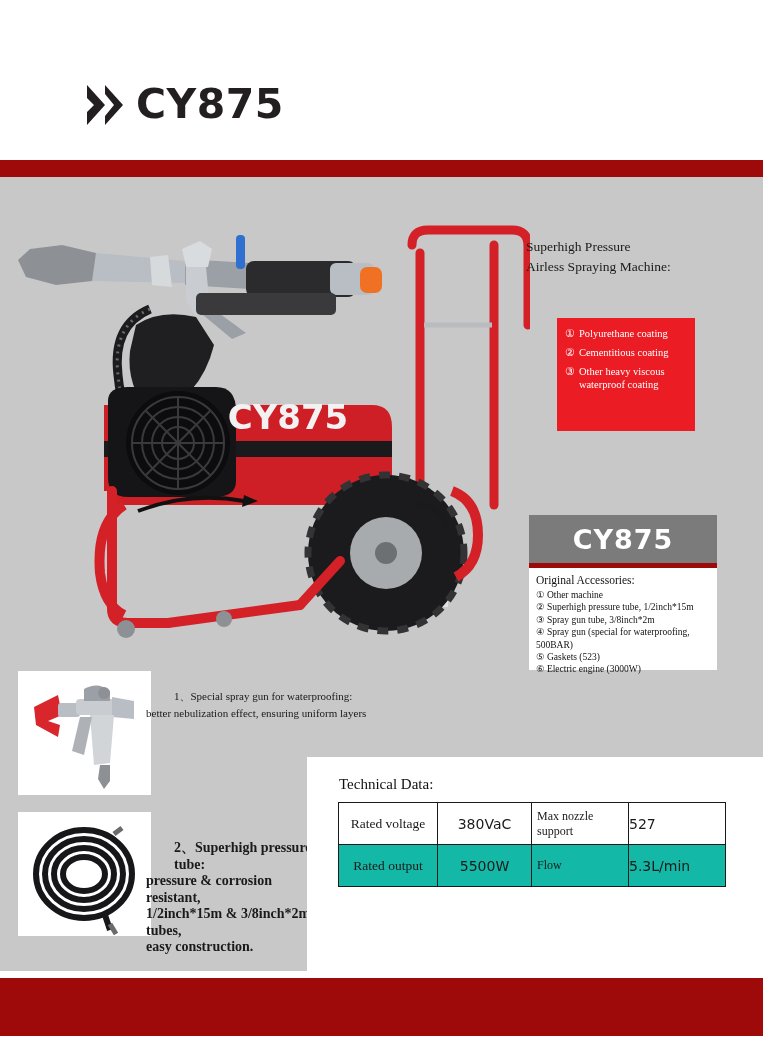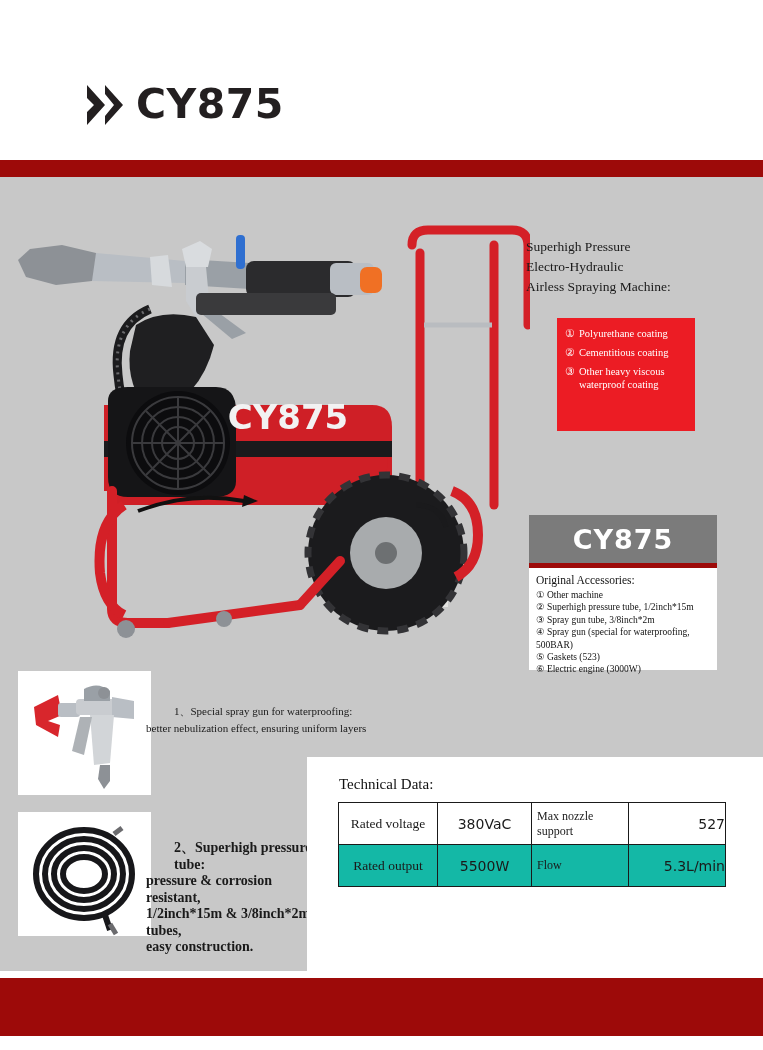--- a/index.html
+++ b/index.html
@@ -96,21 +96,21 @@
   .acc-item {
     font-size: 9.5px; line-height: 12.4px; color: #111;
   }
 
   
   #feature1-photo {
     position: absolute; left: 18px; top: 671px; width: 133px; height: 124px;
     background: #ffffff; overflow: hidden;
   }
   #feature1-caption {
-    position: absolute; left: 146px; top: 703px; width: 240px;
+    position: absolute; left: 146px; top: 688px; width: 240px;
     font-size: 11px; line-height: 17px; color: #1a1a1a;
   }
   #feature1-caption .cap-head { padding-left: 28px; }
 
   
   #feature2-photo {
     position: absolute; left: 18px; top: 812px; width: 133px; height: 124px;
     background: #ffffff; overflow: hidden;
   }
   #feature2-caption {
@@ -136,21 +136,21 @@
   }
   #tech-table td {
     border: 1px solid #1a1a1a;
     height: 42px;
     color: #1a1a1a;
     margin-top: 32px;
   }
   td.lbl { width: 99px; text-align: center; font-size: 13.5px; }
   td.val { width: 94px; text-align: center; font-family: "DejaVu Sans", sans-serif; font-size: 14px; }
   td.lbl2 { width: 97px; text-align: left; padding-left: 5px; font-size: 12px; }
-  td.val2 { width: 97px; text-align: right; font-family: "DejaVu Sans", sans-serif; font-size: 14px; }
+  td.val2 { width: 97px; text-align: left; font-family: "DejaVu Sans", sans-serif; font-size: 14px; }
   tr.highlight td { background: #14b8a6; color: #4a4a4a; }
 </style>
 </head>
 <body>
 
 <div id="header">
   <svg id="chevron-icon" viewBox="0 0 46 46">
     <polygon points="2,3 20,23 2,43 2,30 9,23 2,16" fill="#231f20"></polygon>
     <polygon points="20,3 38,23 20,43 20,34 29,23 20,12" fill="#231f20"></polygon>
   </svg>
@@ -222,21 +222,20 @@
     <path d="M300 400 L340 356" stroke="#d42027" stroke-width="10" fill="none" stroke-linecap="round"></path>
     <circle cx="126" cy="424" r="9" fill="#8d9196"></circle>
     <circle cx="224" cy="414" r="8" fill="#8d9196"></circle>
     <path d="M452 286 Q478 296 478 330 Q478 360 456 372" stroke="#d42027" stroke-width="10" fill="none"></path>
     <path d="M416 300 Q440 300 446 322" stroke="#1a1a1c" stroke-width="5" fill="none"></path>
   </svg>
 </div>
 
 <div id="headline">
   <div>Superhigh Pressure</div>
-  <div>Electro-Hydraulic</div>
   <div>Airless Spraying Machine:</div>
 </div>
 
 <div id="coating-box">
   <div class="coating-item">
     <span class="coating-num">①</span>
     <span class="coating-text">Polyurethane coating</span>
   </div>
   <div class="coating-item">
     <span class="coating-num">②</span>

